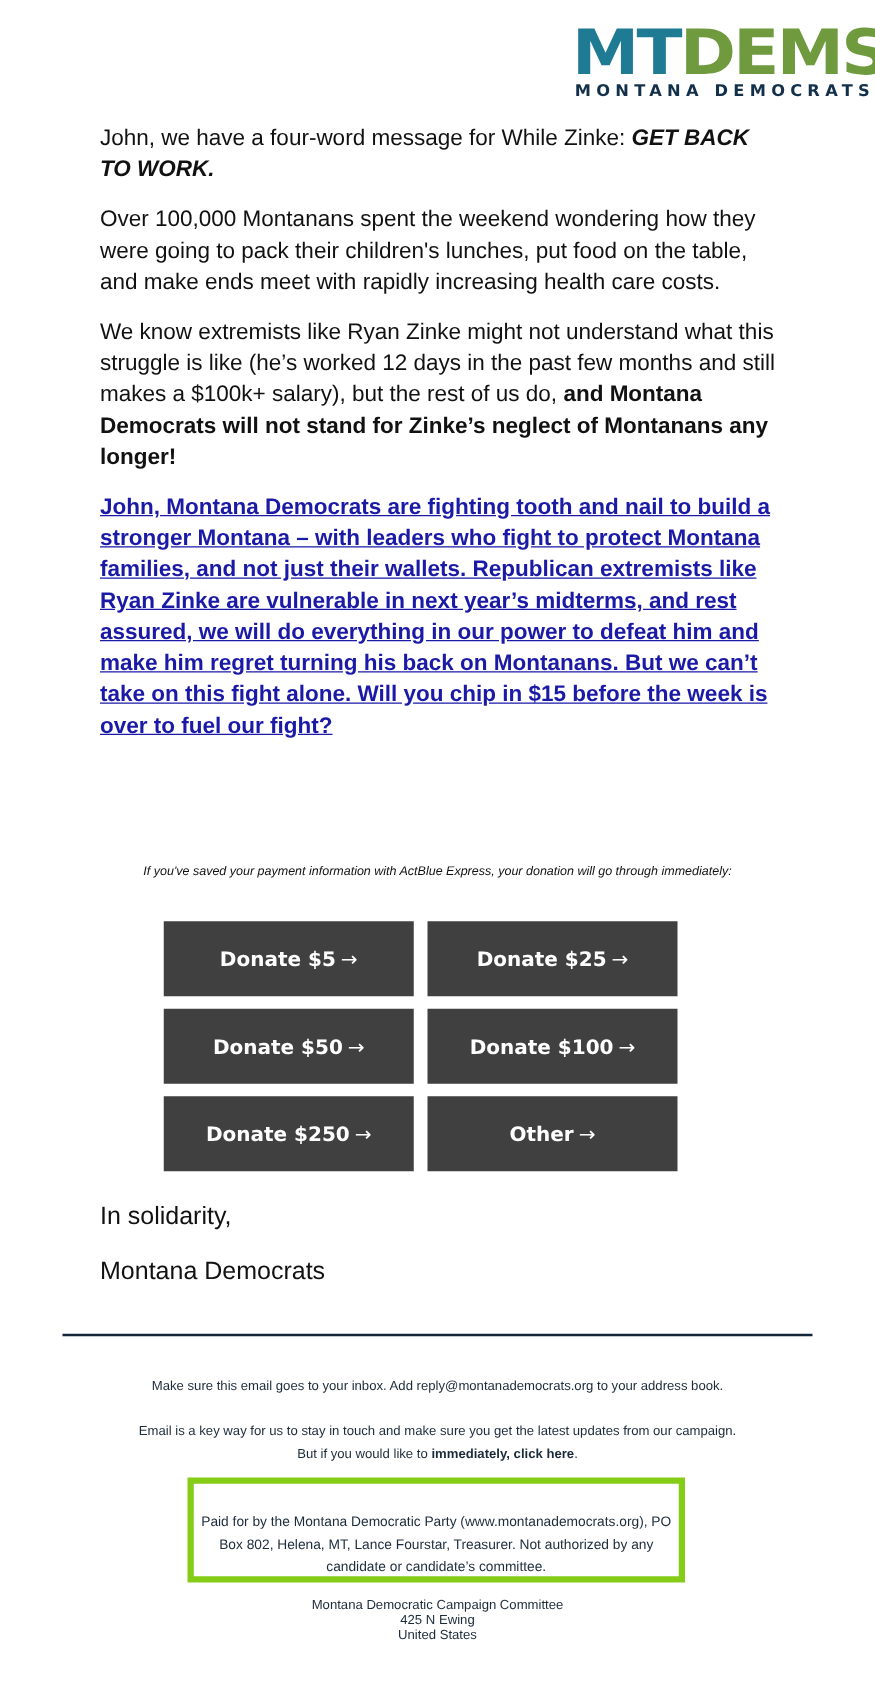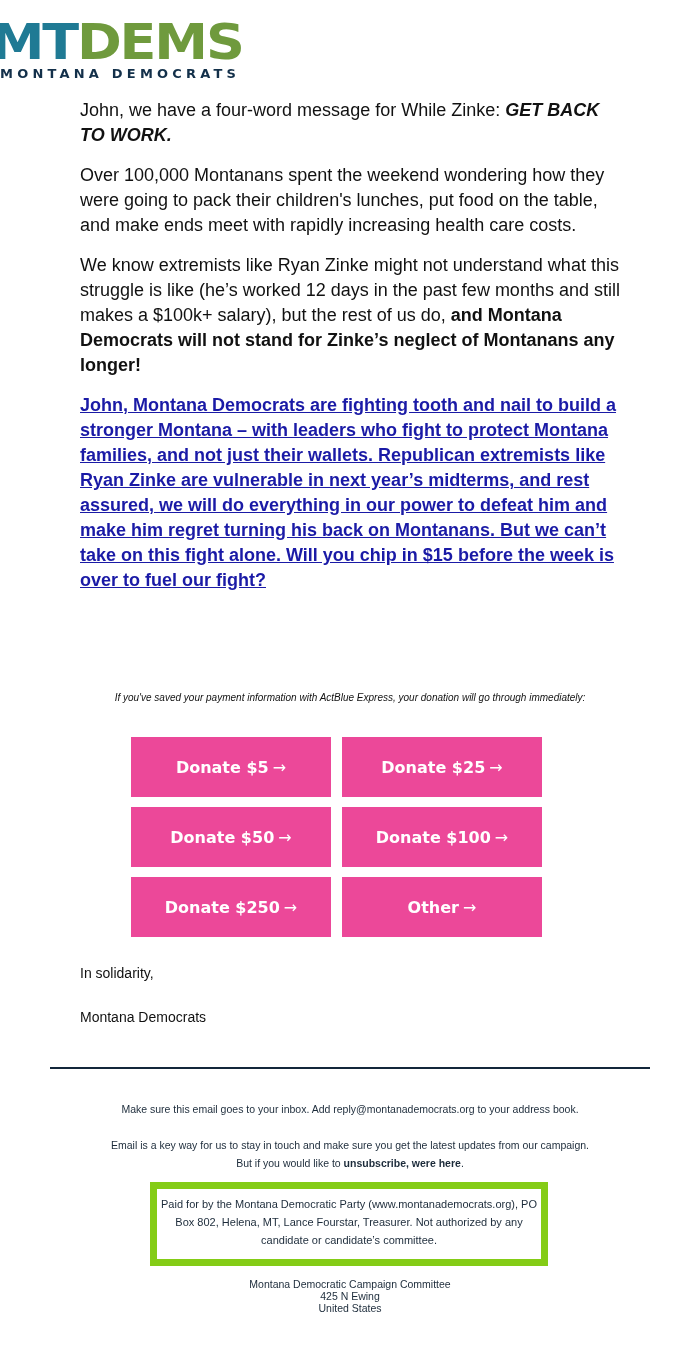--- a/index.html
+++ b/index.html
@@ -1,36 +1,36 @@
 <!DOCTYPE html>
 <html><head>
   <meta charset="utf-8">
   <style>
     html, body { margin: 0; padding: 0; background: #ffffff; }
     body { width: 700px; height: 1347px; position: relative; overflow: hidden; font-family: "Liberation Sans", sans-serif; color: #111111; }
-    .logo { position: absolute; left: 0; top: 18px; width: 700px; text-align: left; }
+    .logo { position: absolute; left: 0; top: 18px; width: 700px; text-align: right; }
     .logo-main { font-family: "DejaVu Sans", sans-serif; font-weight: bold; font-size: 50px; line-height: 48px; letter-spacing: -2px; display: inline-block; transform: scaleX(1.08); }
     .logo-mt { color: #1f7a94; }
     .logo-dems { color: #6f9a3d; }
     .logo-sub { font-family: "DejaVu Sans", sans-serif; font-weight: bold; font-size: 13px; letter-spacing: 4.2px; color: #13304a; margin-top: 0px; line-height: 16px; }
     .content { position: absolute; left: 80px; top: 98px; width: 545px; }
     p.body { font-size: 18px; line-height: 25px; margin: 0 0 15px 0; color: #111111; }
     p.body b, p.body strong { font-weight: bold; }
     .lead-em { font-weight: bold; font-style: italic; }
     a.cta-link { color: #1a1aa6; font-weight: bold; text-decoration: underline; font-size: 18px; line-height: 25px; display: block; margin-bottom: 15px; }
     .actblue-note { position: absolute; left: 0; top: 692px; width: 700px; text-align: center; font-size: 10px; font-style: italic; color: #111; }
     .donate-grid { position: absolute; left: 131px; top: 737px; width: 411px; display: grid; grid-template-columns: 200px 200px; column-gap: 11px; row-gap: 10px; }
-    .donate-btn { background: #ec4899; height: 60px; display: flex; align-items: center; justify-content: center; color: #ffffff; font-family: "DejaVu Sans", sans-serif; font-weight: bold; font-size: 16px; text-decoration: none; cursor: pointer; }
+    .donate-btn { background: #404040; height: 60px; display: flex; align-items: center; justify-content: center; color: #ffffff; font-family: "DejaVu Sans", sans-serif; font-weight: bold; font-size: 16px; text-decoration: none; cursor: pointer; }
     .donate-btn .arrow { font-weight: normal; margin-left: 4px; }
-    .signoff { position: absolute; left: 80px; top: 962px; font-size: 14px; line-height: 22px; }
+    .signoff { position: absolute; left: 80px; top: 962px; font-size: 20px; line-height: 22px; }
     .signoff div { margin-bottom: 22px; }
     .divider { position: absolute; left: 50px; top: 1067px; width: 600px; height: 2px; background: #13263a; }
     .footer-line { position: absolute; left: 0; width: 700px; text-align: center; font-size: 10.5px; color: #1c2b3a; line-height: 18px; }
     .footer-line b { font-weight: bold; }
-    .paid-box { position: absolute; left: 150px; top: 1182px; width: 398px; height: 84px; border: 7px solid #84cc16; box-sizing: border-box; text-align: center; font-size: 11px; line-height: 18px; color: #1c2b3a; padding-top: 6px; }
+    .paid-box { position: absolute; left: 150px; top: 1182px; width: 398px; height: 84px; border: 5px solid #84cc16; box-sizing: border-box; text-align: center; font-size: 11px; line-height: 18px; color: #1c2b3a; padding-top: 22px; }
     .address { position: absolute; left: 0; top: 1278px; width: 700px; text-align: center; font-size: 10.5px; line-height: 12px; color: #1c2b3a; }
   </style>
 </head>
 <body>
 
 <div class="logo">
   <div class="logo-main"><span class="logo-mt">MT</span><span class="logo-dems">DEMS</span></div>
   <div class="logo-sub">MONTANA DEMOCRATS</div>
 </div>
 
@@ -72,21 +72,21 @@
 
 <div class="signoff">
   <div>In solidarity,</div>
   <div>Montana Democrats</div>
 </div>
 
 <div class="divider"></div>
 
 <div class="footer-line" style="top:1100px;">Make sure this email goes to your inbox. Add reply@montanademocrats.org to your address book.</div>
 <div class="footer-line" style="top:1136px;">Email is a key way for us to stay in touch and make sure you get the latest updates from our campaign.</div>
-<div class="footer-line" style="top:1154px;"><span>But if you would like to </span><b><a href="#" style="color:#1c2b3a;text-decoration:none;">unsubscribe, were here</a></b><span>.</span></div>
+<div class="footer-line" style="top:1154px;"><span>But if you would like to </span><b><a href="#" style="color:#1c2b3a;text-decoration:none;">immediately, click here</a></b><span>.</span></div>
 
 <div class="paid-box">Paid for by the Montana Democratic Party (www.montanademocrats.org), PO Box 802, Helena, MT, Lance Fourstar, Treasurer. Not authorized by any candidate or candidate’s committee.</div>
 
 <div class="address">
   <div>Montana Democratic Campaign Committee</div>
   <div>425 N Ewing</div>
   <div>United States</div>
 </div>
 
 </body></html>

